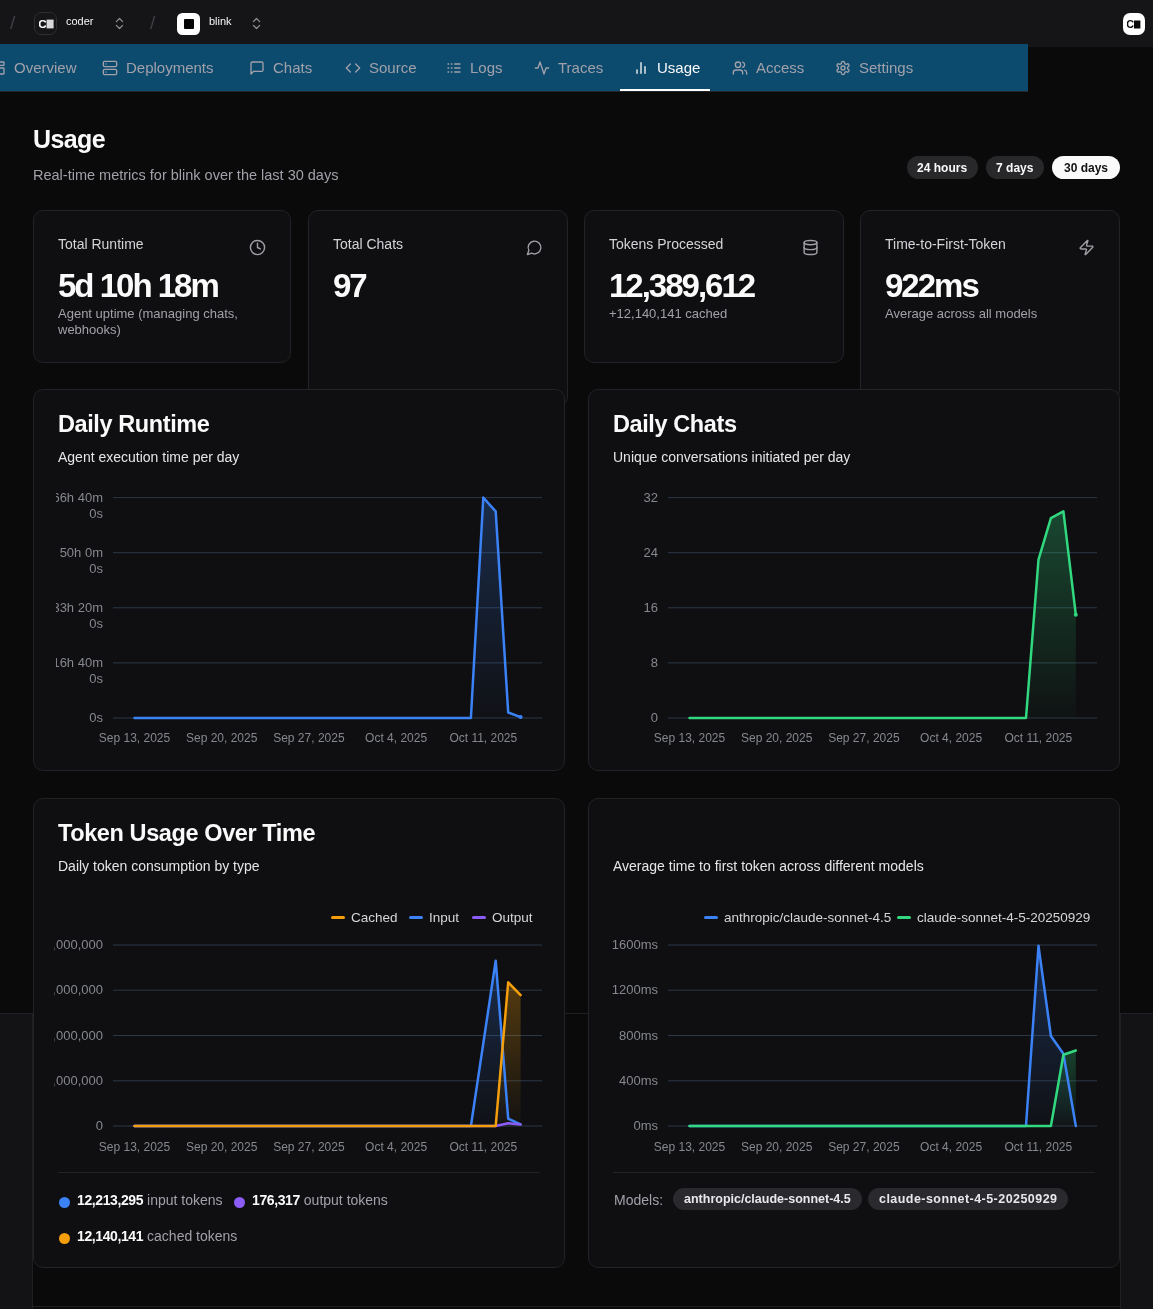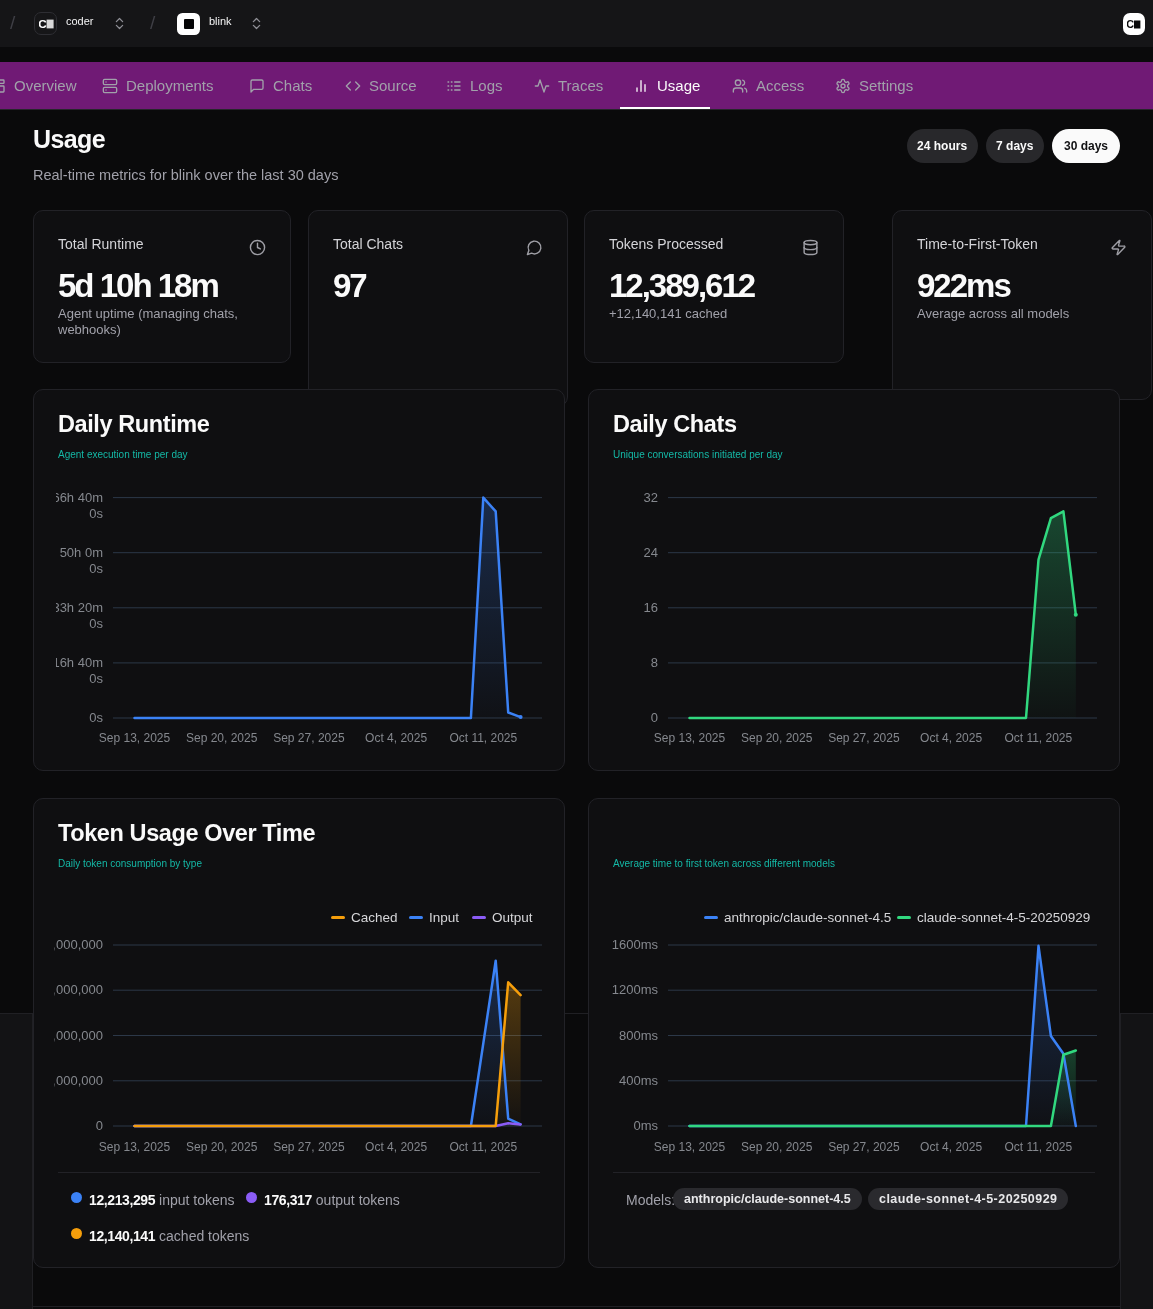--- a/index.html
+++ b/index.html
@@ -7,57 +7,57 @@
   body { width:1153px; height:1309px; position:relative; overflow:hidden;
          font-family:"Liberation Sans", sans-serif; }
   .abs { position:absolute; }
 
   
   #topbar { position:absolute; left:0; top:0; width:1153px; height:47px; background:#151517; }
   .slash { color:#3f3f46; font-size:19px; font-weight:300; }
   .crumbtxt { color:#f4f4f5; font-size:11px; font-weight:500; }
 
   
-  #nav { position:absolute; left:0; top:62px; width:1153px; height:48px; background:#701a75;
+  #nav { position:absolute; left:0; top:44px; width:1028px; height:48px; background:#0c4a6e;
          border-bottom:1px solid #26262a; }
   .tab { position:absolute; top:0; height:47px; display:flex; align-items:center; gap:8px;
          color:#a1a1aa; font-size:15px; }
   .tab svg { flex:0 0 auto; }
   .tab.active { color:#fafafa; font-weight:500; }
   #underline { position:absolute; left:620px; top:45px; width:90px; height:2px; background:#fff; }
 
   
   h1 { position:absolute; left:33px; top:127px; font-size:25px; font-weight:700; line-height:1;
        letter-spacing:-0.6px; color:#fafafa; }
   #subtitle { position:absolute; left:33px; top:167px; font-size:14.5px; color:#a1a1aa; }
   #pills { position:absolute; right:33px; top:129px; display:flex; gap:8px; }
-  .pill { height:34px; display:flex; align-items:center; padding:0 10.5px; border-radius:999px;
-          background:#28282b; color:#fafafa; font-size:12px; font-weight:600; }
+  .pill { height:23px; display:flex; align-items:center; padding:0 10.5px; border-radius:999px;
+          background:#28282b; color:#fafafa; font-size:12px; font-weight:600;margin-top:27px; }
   .pill.active { background:#fafafa; color:#111113; padding:0 12px; }
 
   
   .card { position:absolute; background:#0f0f11; border:1px solid #222227; border-radius:10px; z-index:1; }
   .statlabel { position:absolute; left:24px; top:25px; font-size:14px; font-weight:500; color:#d4d4d8; }
   .staticon  { position:absolute; right:24px; top:22px; color:#9f9fa6; }
   .statvalue { position:absolute; left:24px; top:58px; font-size:33px; font-weight:700; line-height:1;
                letter-spacing:-2px; color:#fafafa; }
   .statdesc  { position:absolute; left:24px; top:95px; font-size:13px; line-height:16px; color:#a1a1aa; }
 
   .ctitle { position:absolute; left:24px; top:23px; font-size:23.5px; font-weight:700; line-height:1;
             letter-spacing:-0.4px; color:#fafafa; }
-  .csub   { position:absolute; left:24px; top:59px; font-size:10px; color:#14b8a6; }
+  .csub   { position:absolute; left:24px; top:59px; font-size:14px; color:#e5e5e5; }
   .chartsvg { position:absolute; left:0; top:0; }
   text { font-family:"Liberation Sans", sans-serif; }
 
   .legend { position:absolute; display:flex; align-items:center; gap:6px;
             font-size:13.5px; color:#d6d6d9; }
   .dash { display:inline-block; width:14px; height:3px; border-radius:2px; }
 
   .sep { position:absolute; left:24px; right:24px; top:373px; border-top:1px solid #222227; }
-  .sumrow { position:absolute; display:flex; align-items:flex-start; font-size:14px; color:#a1a1aa;margin-left:12px; }
+  .sumrow { position:absolute; display:flex; align-items:flex-end; font-size:14px; color:#a1a1aa; }
   .dot { display:inline-block; width:11px; height:11px; border-radius:50%; margin-right:7px; }
   .sumnum { color:#fafafa; font-weight:700; margin-right:4px; letter-spacing:-0.4px; }
   .mpill { height:22px; display:flex; align-items:center; padding:0 11px; border-radius:999px;
            background:#2a2a2e; color:#e8e8ea; font-size:12.5px; font-weight:600; }
 
   
   #footline { position:absolute; left:0; top:1013px; width:1153px; height:1px; background:#202024; z-index:0; }
   #gutL { position:absolute; left:0; top:1014px; width:33px; height:295px; background:#131315;
           border-right:1px solid #202024; z-index:0; }
   #gutR { position:absolute; left:1120px; top:1014px; width:33px; height:295px; background:#131315;
@@ -201,21 +201,21 @@
   <div class="card" style="left:584px;top:210px;width:260px;height:153px">
     <div class="statlabel">Tokens Processed</div>
     <svg class="staticon" style="top:28px" width="17" height="17" viewBox="0 0 24 24" fill="none" stroke="currentColor" stroke-width="2" stroke-linecap="round" stroke-linejoin="round">
       <ellipse cx="12" cy="5" rx="9" ry="3"></ellipse>
       <path d="M3 5V19A9 3 0 0 0 21 19V5"></path>
       <path d="M3 12A9 3 0 0 0 21 12"></path>
     </svg>
     <div class="statvalue">12,389,612</div>
     <div class="statdesc">+12,140,141 cached</div>
   </div>
-  <div class="card" style="left:892px;top:210px;width:260px;height:190px">
+  <div class="card" style="left:860px;top:210px;width:260px;height:190px">
     <div class="statlabel">Time-to-First-Token</div>
     <svg class="staticon" style="top:28px" width="17" height="17" viewBox="0 0 24 24" fill="none" stroke="currentColor" stroke-width="2" stroke-linecap="round" stroke-linejoin="round">
       <path d="M4 14a1 1 0 0 1-.78-1.63l9.9-10.2a.5.5 0 0 1 .86.46l-1.92 6.02A1 1 0 0 0 13 10h7a1 1 0 0 1 .78 1.63l-9.9 10.2a.5.5 0 0 1-.86-.46l1.92-6.02A1 1 0 0 0 11 14z"></path>
     </svg>
     <div class="statvalue">922ms</div>
     <div class="statdesc">Average across all models</div>
   </div>
 
   <div class="card" style="left:33px;top:389px;width:532px;height:382px">
     <svg class="chartsvg" width="532" height="382" viewBox="0 0 532 382">

